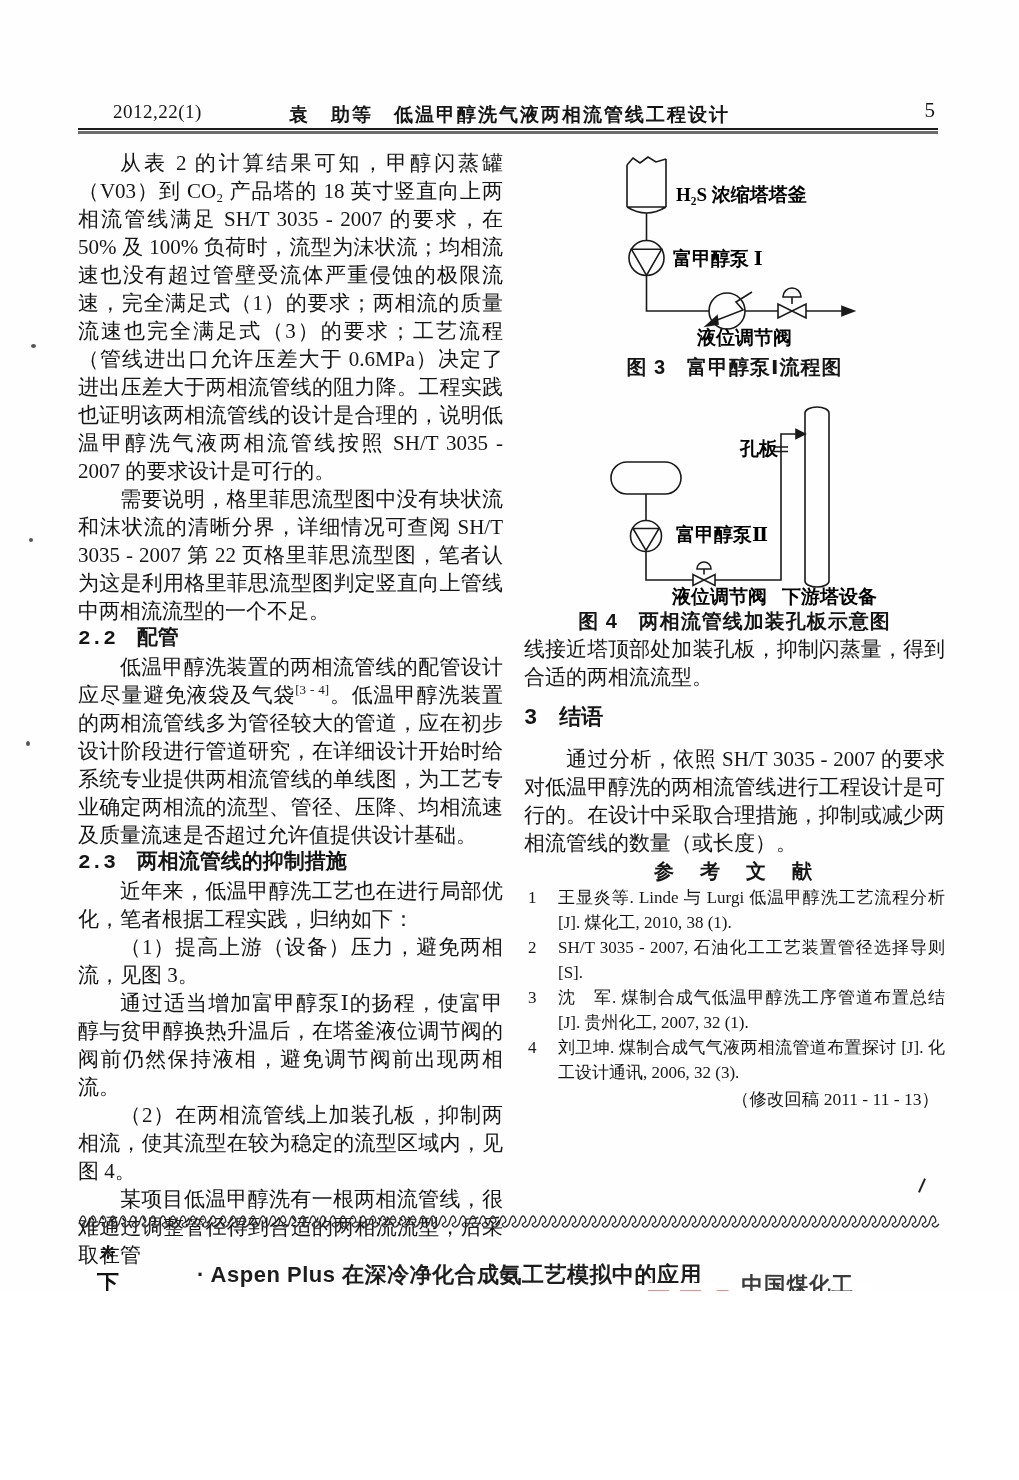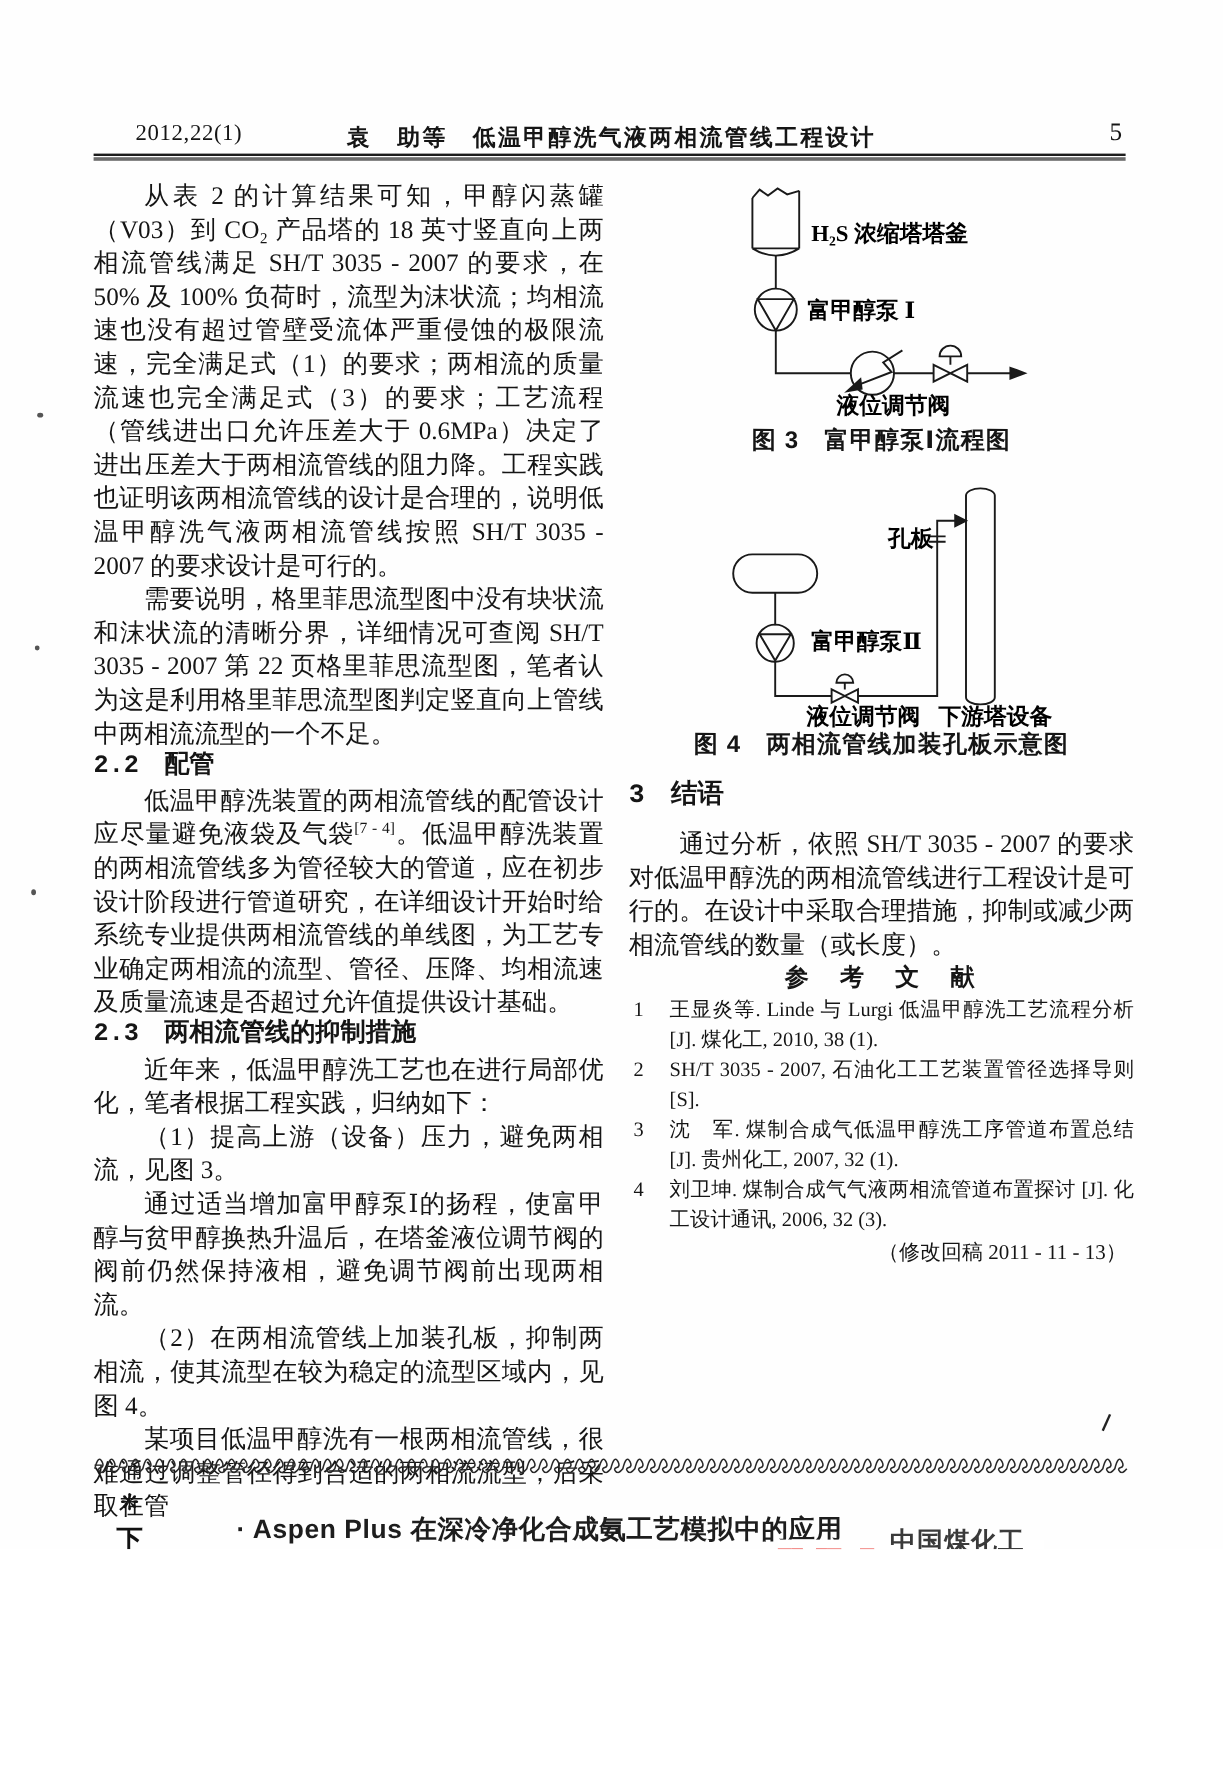--- a/index.html
+++ b/index.html
@@ -79,21 +79,21 @@
   <span class="hdr-issue">2012,22(1)</span>
   <span class="hdr-title">袁　助等　低温甲醇洗气液两相流管线工程设计</span>
   <span class="hdr-page">5</span>
   <div class="rule1"></div>
   <div class="rule2"></div>
 
   <div class="col col-left">
     <p class="indent">从表 2 的计算结果可知，甲醇闪蒸罐（V03）到 CO₂ 产品塔的 18 英寸竖直向上两相流管线满足 SH/T 3035 - 2007 的要求，在 50% 及 100% 负荷时，流型为沫状流；均相流速也没有超过管壁受流体严重侵蚀的极限流速，完全满足式（1）的要求；两相流的质量流速也完全满足式（3）的要求；工艺流程（管线进出口允许压差大于 0.6MPa）决定了进出压差大于两相流管线的阻力降。工程实践也证明该两相流管线的设计是合理的，说明低温甲醇洗气液两相流管线按照 SH/T 3035 - 2007 的要求设计是可行的。</p>
     <p class="indent">需要说明，格里菲思流型图中没有块状流和沫状流的清晰分界，详细情况可查阅 SH/T 3035 - 2007 第 22 页格里菲思流型图，笔者认为这是利用格里菲思流型图判定竖直向上管线中两相流流型的一个不足。</p>
     <p class="sec-h">2.2　配管</p>
-    <p class="indent"><span>低温甲醇洗装置的两相流管线的配管设计应尽量避免液袋及气袋</span><sup class="cite">[7 - 4]</sup><span>。低温甲醇洗装置的两相流管线多为管径较大的管道，应在初步设计阶段进行管道研究，在详细设计开始时给系统专业提供两相流管线的单线图，为工艺专业确定两相流的流型、管径、压降、均相流速及质量流速是否超过允许值提供设计基础。</span></p>
+    <p class="indent"><span>低温甲醇洗装置的两相流管线的配管设计应尽量避免液袋及气袋</span><sup class="cite">[3 - 4]</sup><span>。低温甲醇洗装置的两相流管线多为管径较大的管道，应在初步设计阶段进行管道研究，在详细设计开始时给系统专业提供两相流管线的单线图，为工艺专业确定两相流的流型、管径、压降、均相流速及质量流速是否超过允许值提供设计基础。</span></p>
     <p class="sec-h">2.3　两相流管线的抑制措施</p>
     <p class="indent">近年来，低温甲醇洗工艺也在进行局部优化，笔者根据工程实践，归纳如下：</p>
     <p class="indent">（1）提高上游（设备）压力，避免两相流，见图 3。</p>
     <p class="indent">通过适当增加富甲醇泵Ⅰ的扬程，使富甲醇与贫甲醇换热升温后，在塔釜液位调节阀的阀前仍然保持液相，避免调节阀前出现两相流。</p>
     <p class="indent">（2）在两相流管线上加装孔板，抑制两相流，使其流型在较为稳定的流型区域内，见图 4。</p>
     <p class="indent">某项目低温甲醇洗有一根两相流管线，很难通过调整管径得到合适的两相流流型，后采取在管</p>
   </div>
 
   <div class="col col-right">
 
@@ -156,20 +156,21 @@
           <path d="M281,18 A12,6 0 0 1 305,18 V186 A12,6 0 0 1 281,186 Z"></path>
         </g>
         <text class="diagram-label" x="216" y="60">孔板</text>
         <text class="diagram-label" x="152" y="146">富甲醇泵Ⅱ</text>
         <text class="diagram-label" x="148" y="208">液位调节阀</text>
         <text class="diagram-label" x="258" y="208">下游塔设备</text>
       </svg>
       <figcaption class="figcap">图 4　两相流管线加装孔板示意图</figcaption>
     </figure>
 
+    <p class="after-figs">线接近塔顶部处加装孔板，抑制闪蒸量，得到合适的两相流流型。</p>
     <p class="sec-h big">3　结语</p>
     <p class="indent">通过分析，依照 SH/T 3035 - 2007 的要求对低温甲醇洗的两相流管线进行工程设计是可行的。在设计中采取合理措施，抑制或减少两相流管线的数量（或长度）。</p>
 
     <p class="refs-h">参　考　文　献</p>
     <div class="refs">
       <p class="ref"><span class="num">1</span><span>王显炎等. Linde 与 Lurgi 低温甲醇洗工艺流程分析 [J]. 煤化工, 2010, 38 (1).</span></p>
       <p class="ref"><span class="num">2</span><span>SH/T 3035 - 2007, 石油化工工艺装置管径选择导则 [S].</span></p>
       <p class="ref"><span class="num">3</span><span>沈　军. 煤制合成气低温甲醇洗工序管道布置总结 [J]. 贵州化工, 2007, 32 (1).</span></p>
       <p class="ref"><span class="num">4</span><span>刘卫坤. 煤制合成气气液两相流管道布置探讨 [J]. 化工设计通讯, 2006, 32 (3).</span></p>
     </div>

